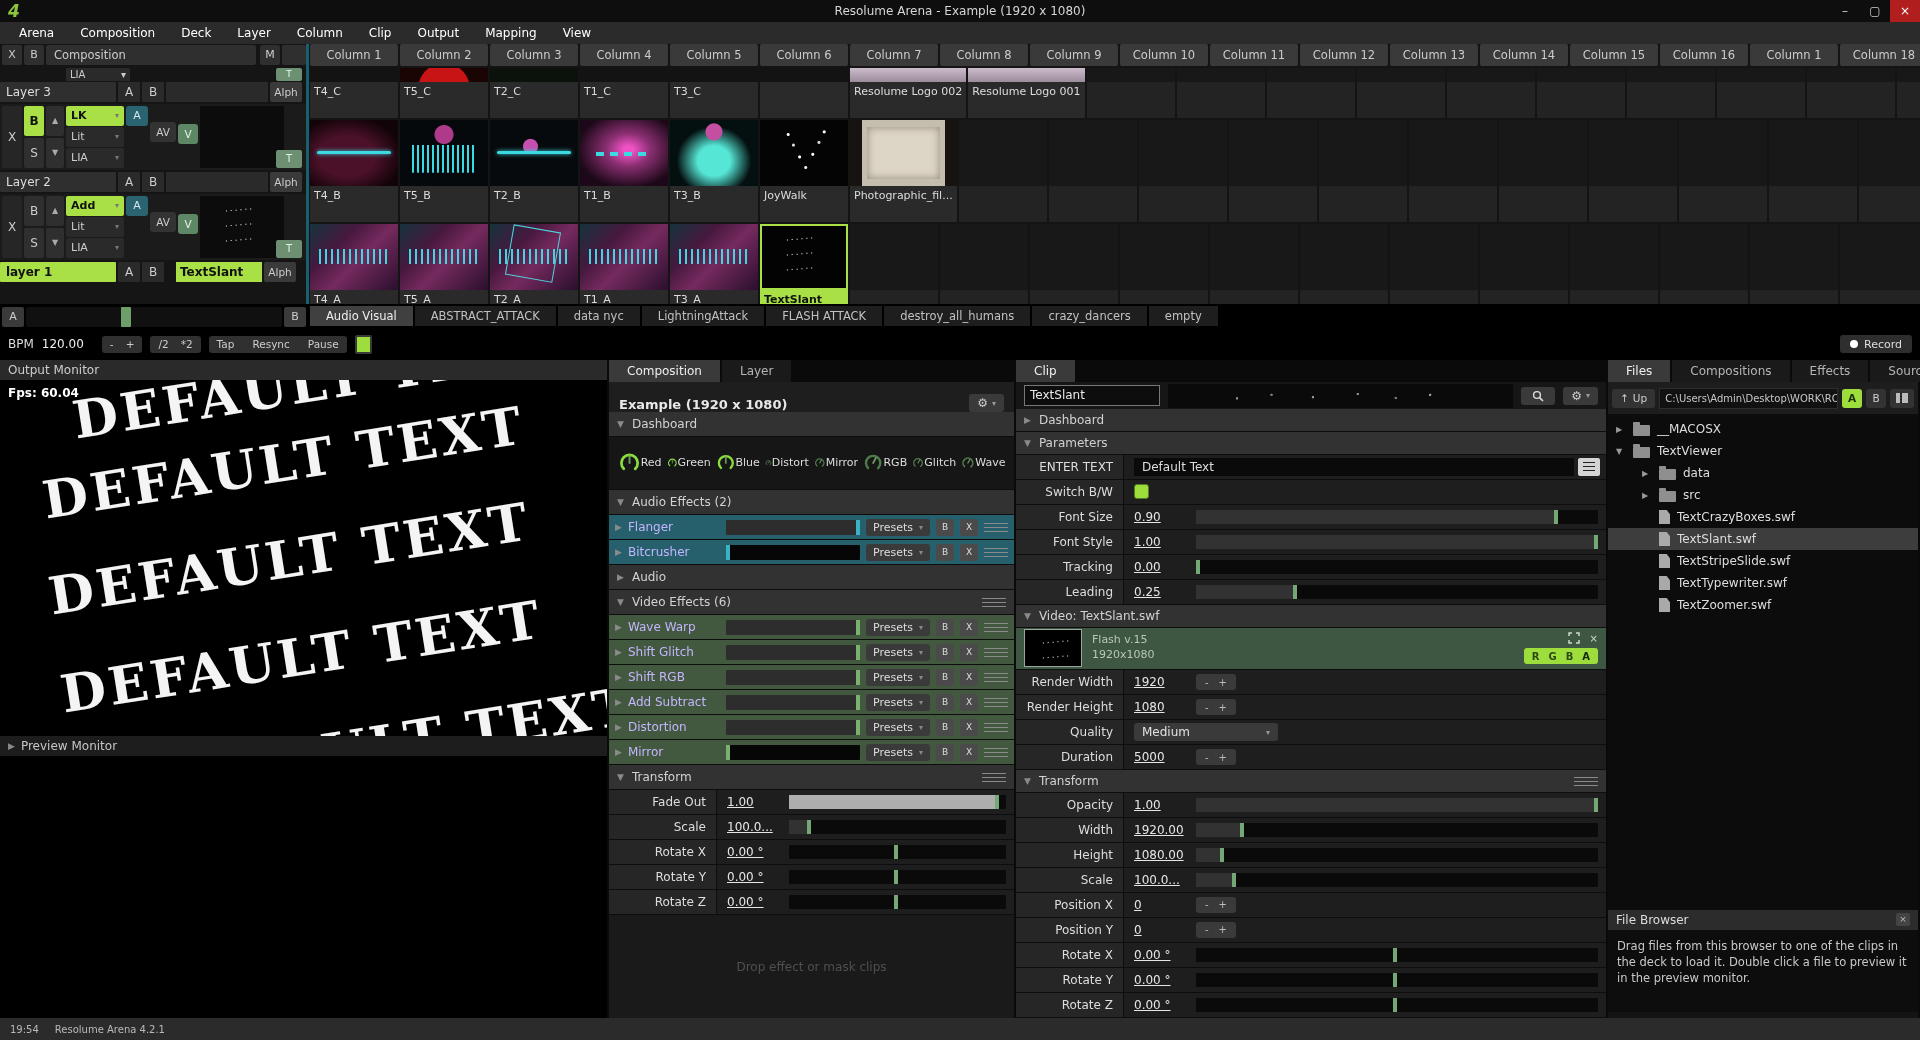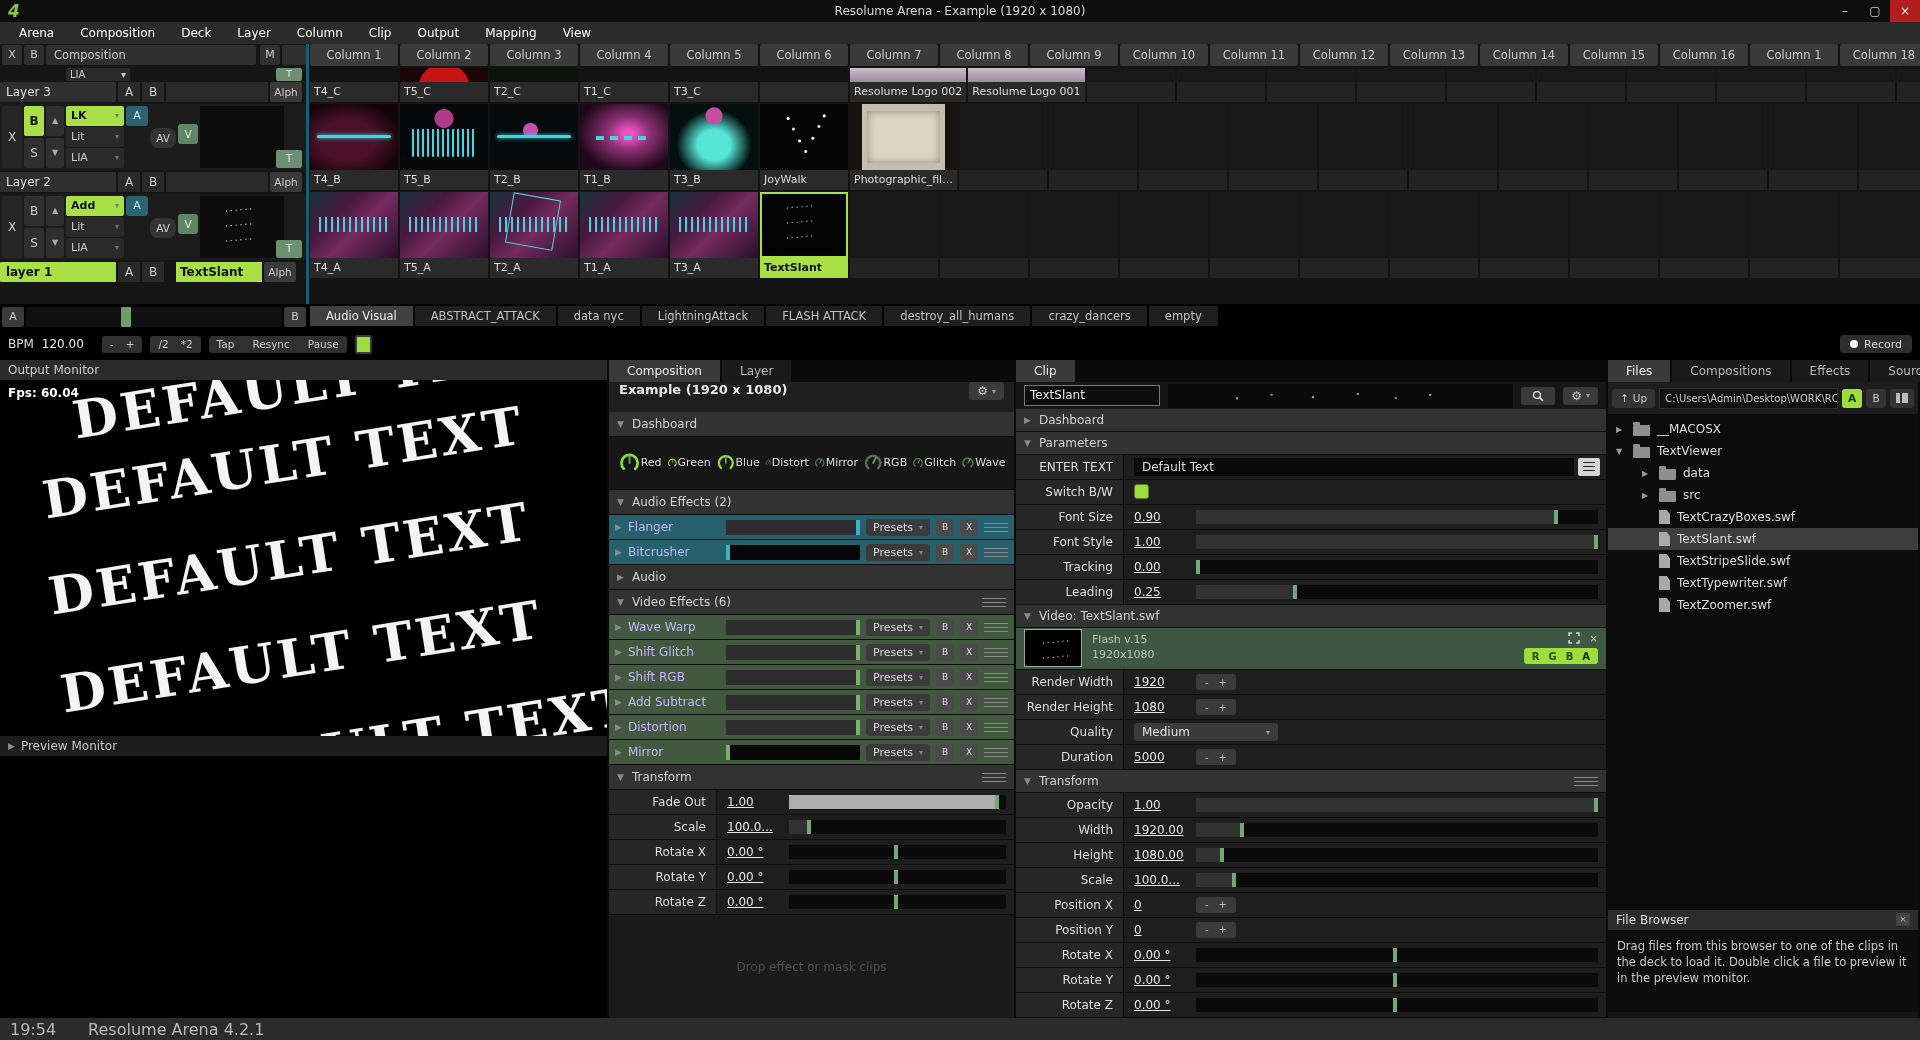--- a/index.html
+++ b/index.html
@@ -20,21 +20,21 @@
   #sidebar{position:absolute;left:0;top:0;bottom:0;width:306px;background:#151515;}
   #griddivider{position:absolute;left:306px;top:0;bottom:0;width:3px;background:#17606f;}
   #gridcols{position:absolute;left:310px;right:0;top:0;bottom:0;overflow:hidden;}
   .hdrrow{display:flex;height:22px;margin-bottom:2px;}
   .colhdr{flex:0 0 88px;margin-right:2px;background:#3a3a3a;color:#ccc;text-align:center;line-height:22px;font-size:11.5px;border-radius:2px;overflow:hidden;white-space:nowrap;}
   .cellsrow{display:flex;}
   .cell{flex:0 0 88px;margin-right:2px;display:flex;flex-direction:column;}
   .rowc .thumb{height:14px;} .rowb .thumb,.rowa .thumb{height:66px;}
   .cellsrow{margin-bottom:2px;}
   .thumb{background:#191919;position:relative;overflow:hidden;}
-  .clabel{height:20px;background:#2a2a2a;color:#ddd;font-size:11px;line-height:20px;padding:0 4px;white-space:nowrap;overflow:hidden;}
+  .clabel{height:36px;background:#2a2a2a;color:#ddd;font-size:11px;line-height:20px;padding:0 4px;white-space:nowrap;overflow:hidden;}
   .thumb[data-thumb~="none"]{background:#181818;} .cell:has(.thumb[data-thumb~="none"]) .clabel{background:#232323;}
   .thumb[data-thumb~="c-dark"]{background:#131313;}
   .thumb[data-thumb~="c-red"]{background:radial-gradient(circle at 50% 150%,#c81414 0 52%,#1a0404 54%);}
   .thumb[data-thumb~="c-spark"]{background:#0b110b;background-image:radial-gradient(circle at 30% 45%,#39c76a 0 1px,transparent 2px),radial-gradient(circle at 55% 65%,#1e7a3a 0 1px,transparent 2px),radial-gradient(circle at 70% 35%,#2a9: 0 1px,transparent 2px);}
   .thumb[data-thumb~="c-logo"]{background:linear-gradient(180deg,#cdbccb 0%,#9c8d9c 100%);}
   .thumb[data-thumb~="b-web"]{background:radial-gradient(ellipse at 42% 55%,#4a1129 0 40%,#120308 78%);}
   .thumb[data-thumb~="b-web"]::after,.thumb[data-thumb~="b-small"]::after{content:"";position:absolute;left:8%;right:8%;top:47%;height:3px;background:#3cd9e2;border-radius:2px;box-shadow:0 0 4px #3cd9e2;}
   .thumb[data-thumb~="b-wave"]{background:#06090c;background-image:radial-gradient(circle at 50% 22%,#b03a8a 0 9px,transparent 10px),repeating-linear-gradient(90deg,#38dce4 0 2px,rgba(0,0,0,0) 2px 5px);background-size:100% 100%,72% 42%;background-position:0 0,50% 64%;background-repeat:no-repeat;}
   .thumb[data-thumb~="b-small"]{background:#070a0d;background-image:radial-gradient(circle at 46% 40%,#c44fae 0 7px,rgba(0,0,0,0) 8px);}
   .thumb[data-thumb~="b-big"]{background:radial-gradient(ellipse at 55% 45%,#ef52c4 0 7%,#8a2f72 32%,#1c0818 75%);}
@@ -80,21 +80,21 @@
   .lblock .bbtn{position:absolute;left:24px;top:2px;width:20px;height:30px;background:#2f2f2f;border-radius:2px;text-align:center;line-height:30px;}
   .lblock .bbtn.green{background:#a8e046;color:#111;font-weight:bold;}
   .lblock .ssbtn{position:absolute;left:24px;bottom:2px;width:20px;height:30px;background:#2f2f2f;border-radius:2px;text-align:center;line-height:30px;}
   .lblock .upbtn,.lblock .dnbtn{position:absolute;left:46px;width:18px;height:30px;background:#2f2f2f;border-radius:2px;color:#aaa;font-size:8px;text-align:center;line-height:30px;}
   .lblock .upbtn{top:2px;} .lblock .dnbtn{bottom:2px;}
   .lblock .drops{position:absolute;left:66px;top:2px;width:58px;}
   .ldrop{height:20px;margin-bottom:1px;background:#2a2a2a;border-radius:2px;color:#ccc;font-size:11px;line-height:20px;padding:0 5px;display:flex;justify-content:space-between;box-sizing:border-box;}
   .ldrop.green{background:#a8e046;color:#111;font-weight:bold;}
   .ldrop .dd{color:#777;font-size:8px;}
   .lblock .abtn{position:absolute;left:126px;top:2px;width:22px;height:20px;background:#2a6470;color:#cfe8ee;border-radius:3px;text-align:center;line-height:20px;font-size:11px;}
-  .lblock .avbtn{position:absolute;left:150px;top:24px;width:26px;height:20px;background:#333;border-radius:8px;text-align:center;line-height:20px;font-size:10.5px;color:#ccc;}
+  .lblock .avbtn{position:absolute;left:150px;top:18px;width:26px;height:20px;background:#333;border-radius:3px;text-align:center;line-height:20px;font-size:10.5px;color:#ccc;}
   .lblock .vbtn{position:absolute;left:178px;top:20px;width:20px;height:20px;background:#5d8765;border-radius:3px;text-align:center;line-height:20px;font-size:10.5px;color:#e2f2e2;}
   .lblock .lthumb{position:absolute;left:200px;top:2px;bottom:2px;width:84px;background:#0c0c0c;}
   .lblock .tbtn{position:absolute;right:4px;bottom:2px;width:26px;height:18px;background:#6d8f72;color:#e2f2e2;border-radius:2px;text-align:center;line-height:18px;font-size:10px;}
   
   #deckrow{position:absolute;top:306px;left:0;right:0;height:22px;display:flex;}
   #crossfader{width:306px;display:flex;align-items:center;gap:2px;padding-left:2px;box-sizing:border-box;}
   .xfbtn{width:22px;height:20px;background:#3a3a3a;border-radius:2px;text-align:center;line-height:20px;font-size:11px;}
   #xftrack{flex:1;height:20px;background:#101010;position:relative;border-radius:2px;}
   #xfmarker{position:absolute;left:37%;top:0;width:10px;height:100%;background:#6f9f69;border-radius:1px;}
   #decktabs{flex:1;display:flex;margin-left:4px;gap:2px;}
@@ -126,21 +126,21 @@
   .exp{color:#8a8a8a;font-size:9px;}
   
   .tabsrow{height:22px;display:flex;gap:2px;background:#0a0a0a;}
   .ptab{padding:0 18px;line-height:22px;background:#1a1a1a;color:#b5b5b5;font-size:12px;}
   .ptab[data-active="active"]{background:#3a3a3a;color:#eee;}
   .secthdr{height:24px;background:#323232;display:flex;align-items:center;gap:8px;padding:0 8px;border-bottom:1px solid #0d0d0d;color:#d2d2d2;font-size:12px;}
   .secthdr .handle{margin-left:auto;}
   .handle{width:24px;height:10px;background:repeating-linear-gradient(0deg,#8a8a8a 0 1px,transparent 1px 4px);}
   
   #comppanel{left:609px;width:405px;display:flex;flex-direction:column;}
-  #comptitle{height:30px;display:flex;align-items:flex-start;padding:0 10px;background:#1e1e1e;}
+  #comptitle{height:30px;display:flex;align-items:flex-end;padding:0 10px;background:#1e1e1e;}
   #comptitle b{color:#e8e8e8;font-size:13px;}
   .gearbtn{margin-left:auto;background:#3a3a3a;border-radius:3px;height:18px;padding:0 8px;display:flex;align-items:center;gap:4px;color:#ccc;font-size:12px;}
   .gearbtn .dd{font-size:8px;color:#999;}
   #knobrow{height:52px;display:flex;align-items:center;justify-content:space-around;background:#161616;padding:0 6px;border-bottom:1px solid #0d0d0d;}
   .knob{display:flex;flex-direction:row;align-items:center;width:44px;}
   .knob svg{display:block;}
   .knob .ring{fill:none;stroke-width:4;stroke-linecap:round;stroke-dasharray:56.5 19;transform:rotate(135deg);transform-origin:17px 17px;}
   .knob[data-kind="bright"] .ring{stroke:#8bdc3e;}
   .knob[data-kind="dull"] .ring{stroke:#4e7a4c;}
   .knob .needle{stroke:#69985f;stroke-width:3;stroke-linecap:round;transform-origin:17px 17px;}
@@ -204,21 +204,21 @@
   .treeitem[data-arrow="none"] .treearrow{visibility:hidden;}
   .treeicon{flex:none;}
   .treeitem[data-kind="folder"] .treeicon{width:17px;height:11px;background:#8f8f8f;border-radius:1px;position:relative;margin-top:2px;}
   .treeitem[data-kind="folder"] .treeicon::before{content:"";position:absolute;top:-3px;left:0;width:7px;height:3px;background:#8f8f8f;border-radius:1px 1px 0 0;}
   .treeitem[data-kind="file"] .treeicon{width:11px;height:14px;background:#a9a9a9;clip-path:polygon(0 0,70% 0,100% 30%,100% 100%,0 100%);}
   #filebrowser{margin:0 0 6px 0;}
   #fbhdr{height:20px;background:#2c2c2c;display:flex;align-items:center;padding:0 8px;color:#ddd;}
   #fbhdr .x{margin-left:auto;width:14px;height:13px;background:#444;border-radius:2px;font-size:9px;line-height:13px;text-align:center;color:#bbb;}
   #fbbody{background:#0d0d0d;padding:8px 9px 26px 9px;color:#c9c9c9;font-size:11.5px;line-height:1.4;}
   
-  #statusbar{position:absolute;bottom:0;left:0;right:0;height:22px;background:#2b2b2b;display:flex;align-items:center;gap:32px;padding-left:10px;color:#b9b9b9;font-size:16px;}
+  #statusbar{position:absolute;bottom:0;left:0;right:0;height:22px;background:#2b2b2b;display:flex;align-items:center;gap:16px;padding-left:10px;color:#b9b9b9;font-size:10px;}
   .dd{font-style:normal;}
   svg{display:block;}
 </style>
 </head>
 <body>
 
 <div id="titlebar">
   <span id="logo">4</span>
   <span id="wintitle">Resolume Arena - Example (1920 x 1080)</span>
   <span class="winbtns">

